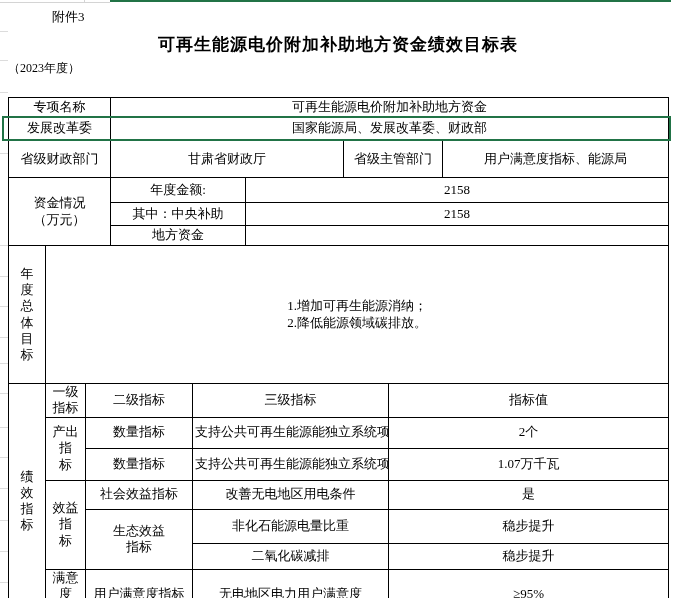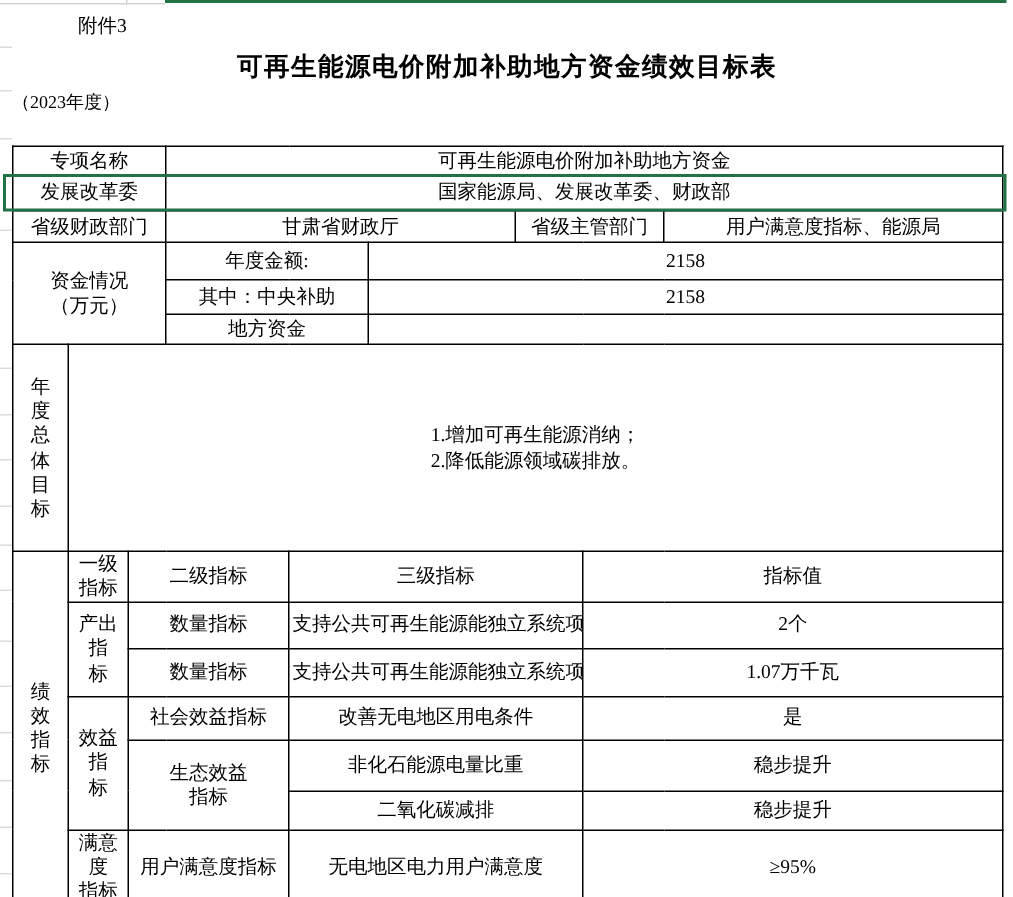--- a/index.html
+++ b/index.html
@@ -82,21 +82,21 @@
     </colgroup>
     <tbody>
         <tr style="height:19px">
       <td colspan="3">专项名称</td>
       <td colspan="6">可再生能源电价附加补助地方资金</td>
     </tr>
     <tr style="height:24px">
       <td colspan="3">发展改革委</td>
       <td colspan="6">国家能源局、发展改革委、财政部</td>
     </tr>
-    <tr style="height:21px">
+    <tr style="height:37px">
       <td colspan="3">省级财政部门</td>
       <td colspan="3">甘肃省财政厅</td>
       <td colspan="2">省级主管部门</td>
       <td>用户满意度指标、能源局</td>
     </tr>
     <tr style="height:25px">
       <td colspan="3" rowspan="3" class="preline">资金情况
 （万元）</td>
       <td colspan="2" class="left">年度金额:</td>
       <td colspan="4">2158</td>

